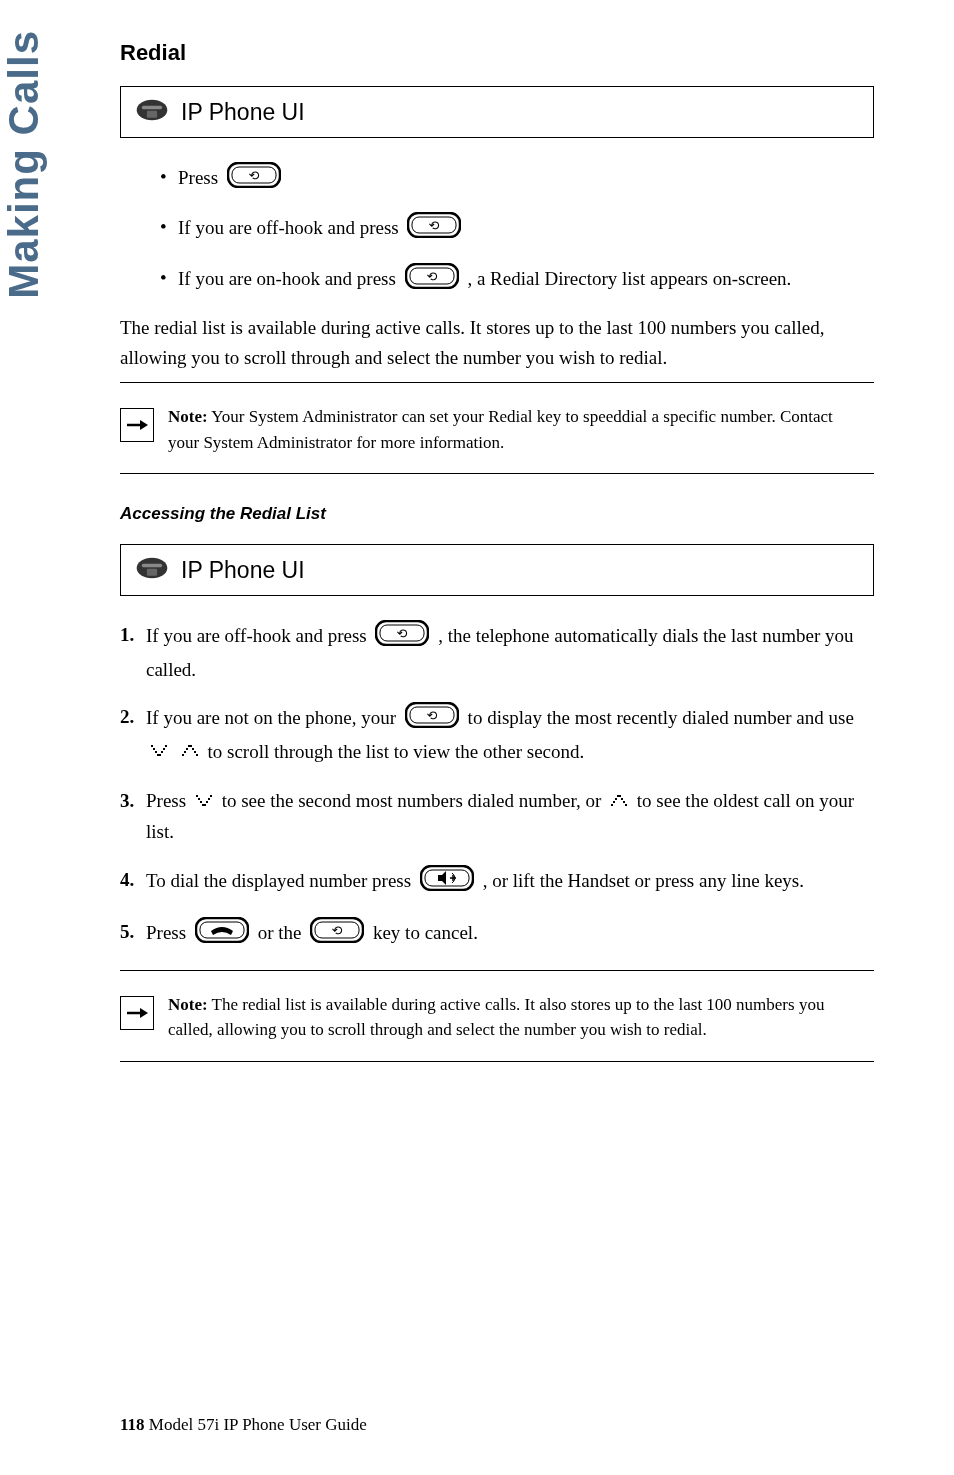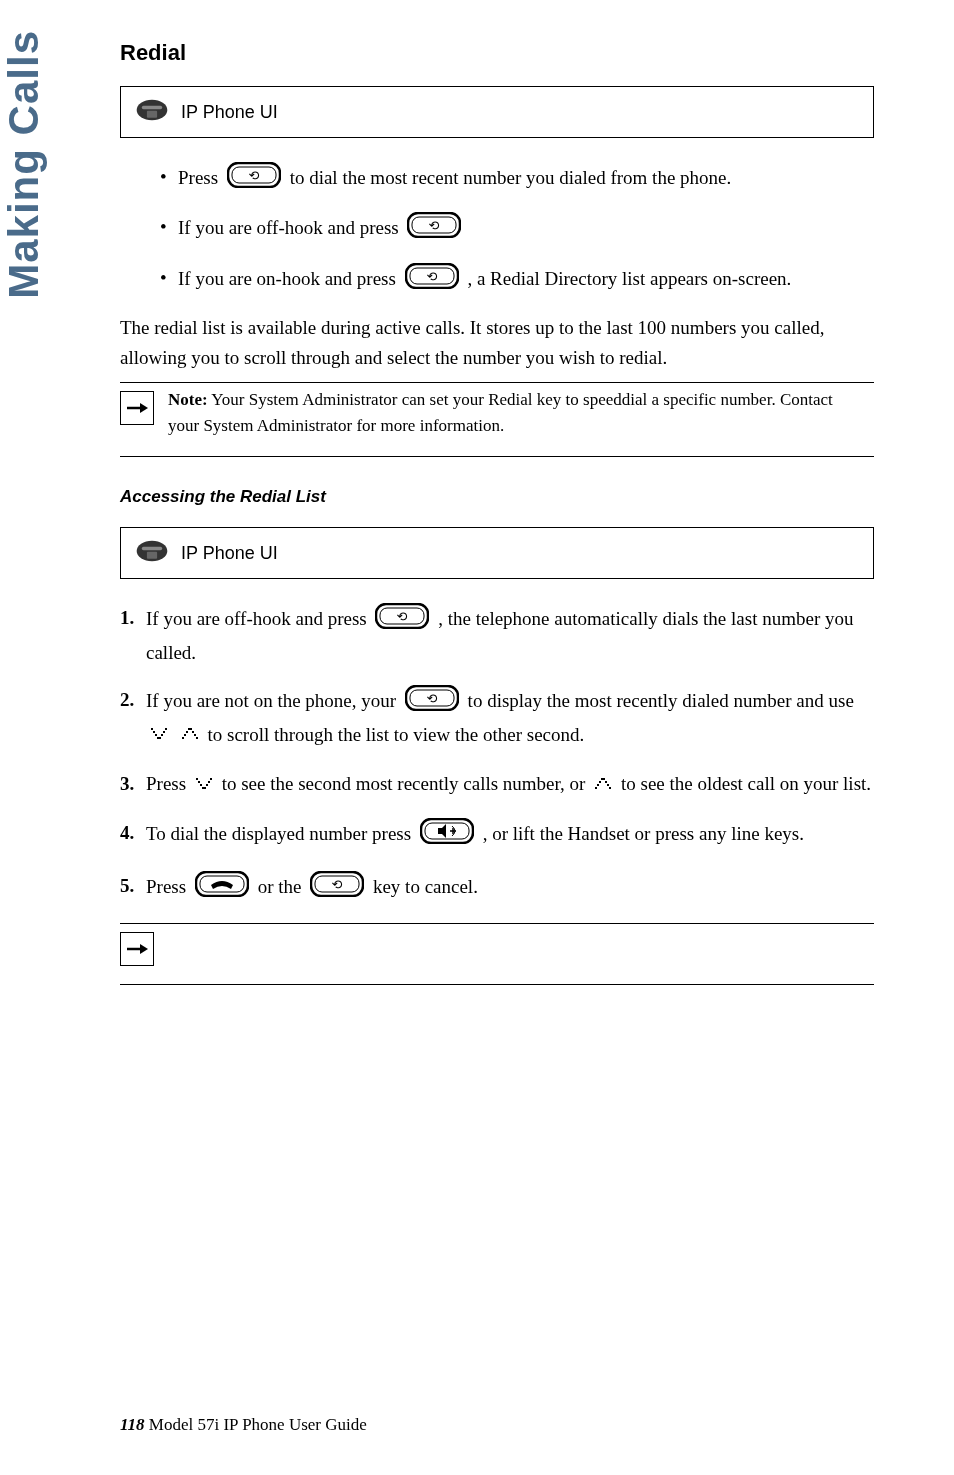--- a/index.html
+++ b/index.html
@@ -36,21 +36,21 @@
     display: flex;
     align-items: center;
     gap: 12px;
   }
   .ui-box .phone-icon {
     width: 34px;
     height: 26px;
   }
   .ui-box-label {
     font-family: 'Trebuchet MS', Arial, sans-serif;
-    font-size: 18px;
+    font-size: 23px;
     font-weight: 500;
   }
   .body-text {
     font-size: 19px;
     line-height: 1.55;
   }
   .bullet-list {
     margin-left: 40px;
     margin-bottom: 14px;
   }
@@ -70,21 +70,21 @@
     display: inline-block;
     vertical-align: middle;
     margin: 0 4px;
   }
   .para {
     margin-bottom: 10px;
   }
   .note-block {
     border-top: 1px solid #000;
     border-bottom: 1px solid #000;
-    padding: 4px 0 18px 0;
+    padding: 21px 0 18px 0;
     margin-top: 8px;
     margin-bottom: 30px;
     display: flex;
     gap: 14px;
     align-items: flex-start;
     justify-content: space-between;
   }
   .note-icon-box {
     border: 1.5px solid #000;
     width: 34px;
@@ -129,21 +129,20 @@
     font-weight: bold;
   }
   .footer {
     position: absolute;
     bottom: 40px;
     left: 120px;
     font-size: 17px;
   }
   .footer .page-num {
     font-weight: bold;
-    font-style: italic;
   }
   .bold { font-weight: normal; }
   .inline-icon {
     display: inline-block;
     vertical-align: middle;
     margin: 0 3px;
   }
 </style>
 </head>
 <body>
@@ -166,21 +165,20 @@
 <div class="bullet-list body-text">
   <span class="bullet-item">
     <span>Press</span>
     <span class="key-btn">
       <svg width="54" height="26" viewBox="0 0 54 26">
           <rect x="1" y="1" width="52" height="24" rx="10" fill="#fff" stroke="#000" stroke-width="2.5"></rect>
           <rect x="5" y="5" width="44" height="16" rx="7" fill="none" stroke="#000" stroke-width="1"></rect>
           <text x="27" y="18" font-size="13" text-anchor="middle" fill="#000">⟲</text>
         </svg>
     </span>
-    <span>to dial the most recent number you dialed from the phone.</span>
   </span>
   <span class="bullet-item">
     <span>If you are off-hook and press</span>
     <span class="key-btn">
       <svg width="54" height="26" viewBox="0 0 54 26">
           <rect x="1" y="1" width="52" height="24" rx="10" fill="#fff" stroke="#000" stroke-width="2.5"></rect>
           <rect x="5" y="5" width="44" height="16" rx="7" fill="none" stroke="#000" stroke-width="1"></rect>
           <text x="27" y="18" font-size="13" text-anchor="middle" fill="#000">⟲</text>
         </svg>
     </span>
@@ -289,21 +287,21 @@
             <rect x="2" y="2" width="2" height="2"></rect>
             <rect x="16" y="2" width="2" height="2"></rect>
             <rect x="4" y="5" width="2" height="2"></rect>
             <rect x="14" y="5" width="2" height="2"></rect>
             <rect x="6" y="8" width="2" height="2"></rect>
             <rect x="12" y="8" width="2" height="2"></rect>
             <rect x="8" y="11" width="4" height="2"></rect>
           </g>
         </svg>
     </span>
-    <span> to see the second most recently calls number, or </span>
+    <span> to see the second most numbers dialed number, or </span>
     <span class="inline-icon">
       <svg width="20" height="16" viewBox="0 0 20 16">
           <g fill="#000">
             <rect x="8" y="2" width="4" height="2"></rect>
             <rect x="6" y="5" width="2" height="2"></rect>
             <rect x="12" y="5" width="2" height="2"></rect>
             <rect x="4" y="8" width="2" height="2"></rect>
             <rect x="14" y="8" width="2" height="2"></rect>
             <rect x="2" y="11" width="2" height="2"></rect>
             <rect x="16" y="11" width="2" height="2"></rect>
@@ -351,17 +349,20 @@
 
 </div>
 
 <div class="note-block">
   <div class="note-icon-box">
     <svg width="22" height="14" viewBox="0 0 22 14">
         <line x1="1" y1="7" x2="16" y2="7" stroke="#000" stroke-width="2.5"></line>
         <polygon points="14,2 22,7 14,12" fill="#000"></polygon>
       </svg>
   </div>
+  <div class="note-text">
+    <span class="note-label">Note:</span><span> The redial list is available during active calls. It also stores up to the last 100 numbers you called, allowing you to scroll through and select the number you wish to redial.</span>
+  </div>
 </div>
 
 <div class="footer">
   <span class="page-num">118</span><span>  Model 57i IP Phone User Guide</span>
 </div>
 
 </body></html>

